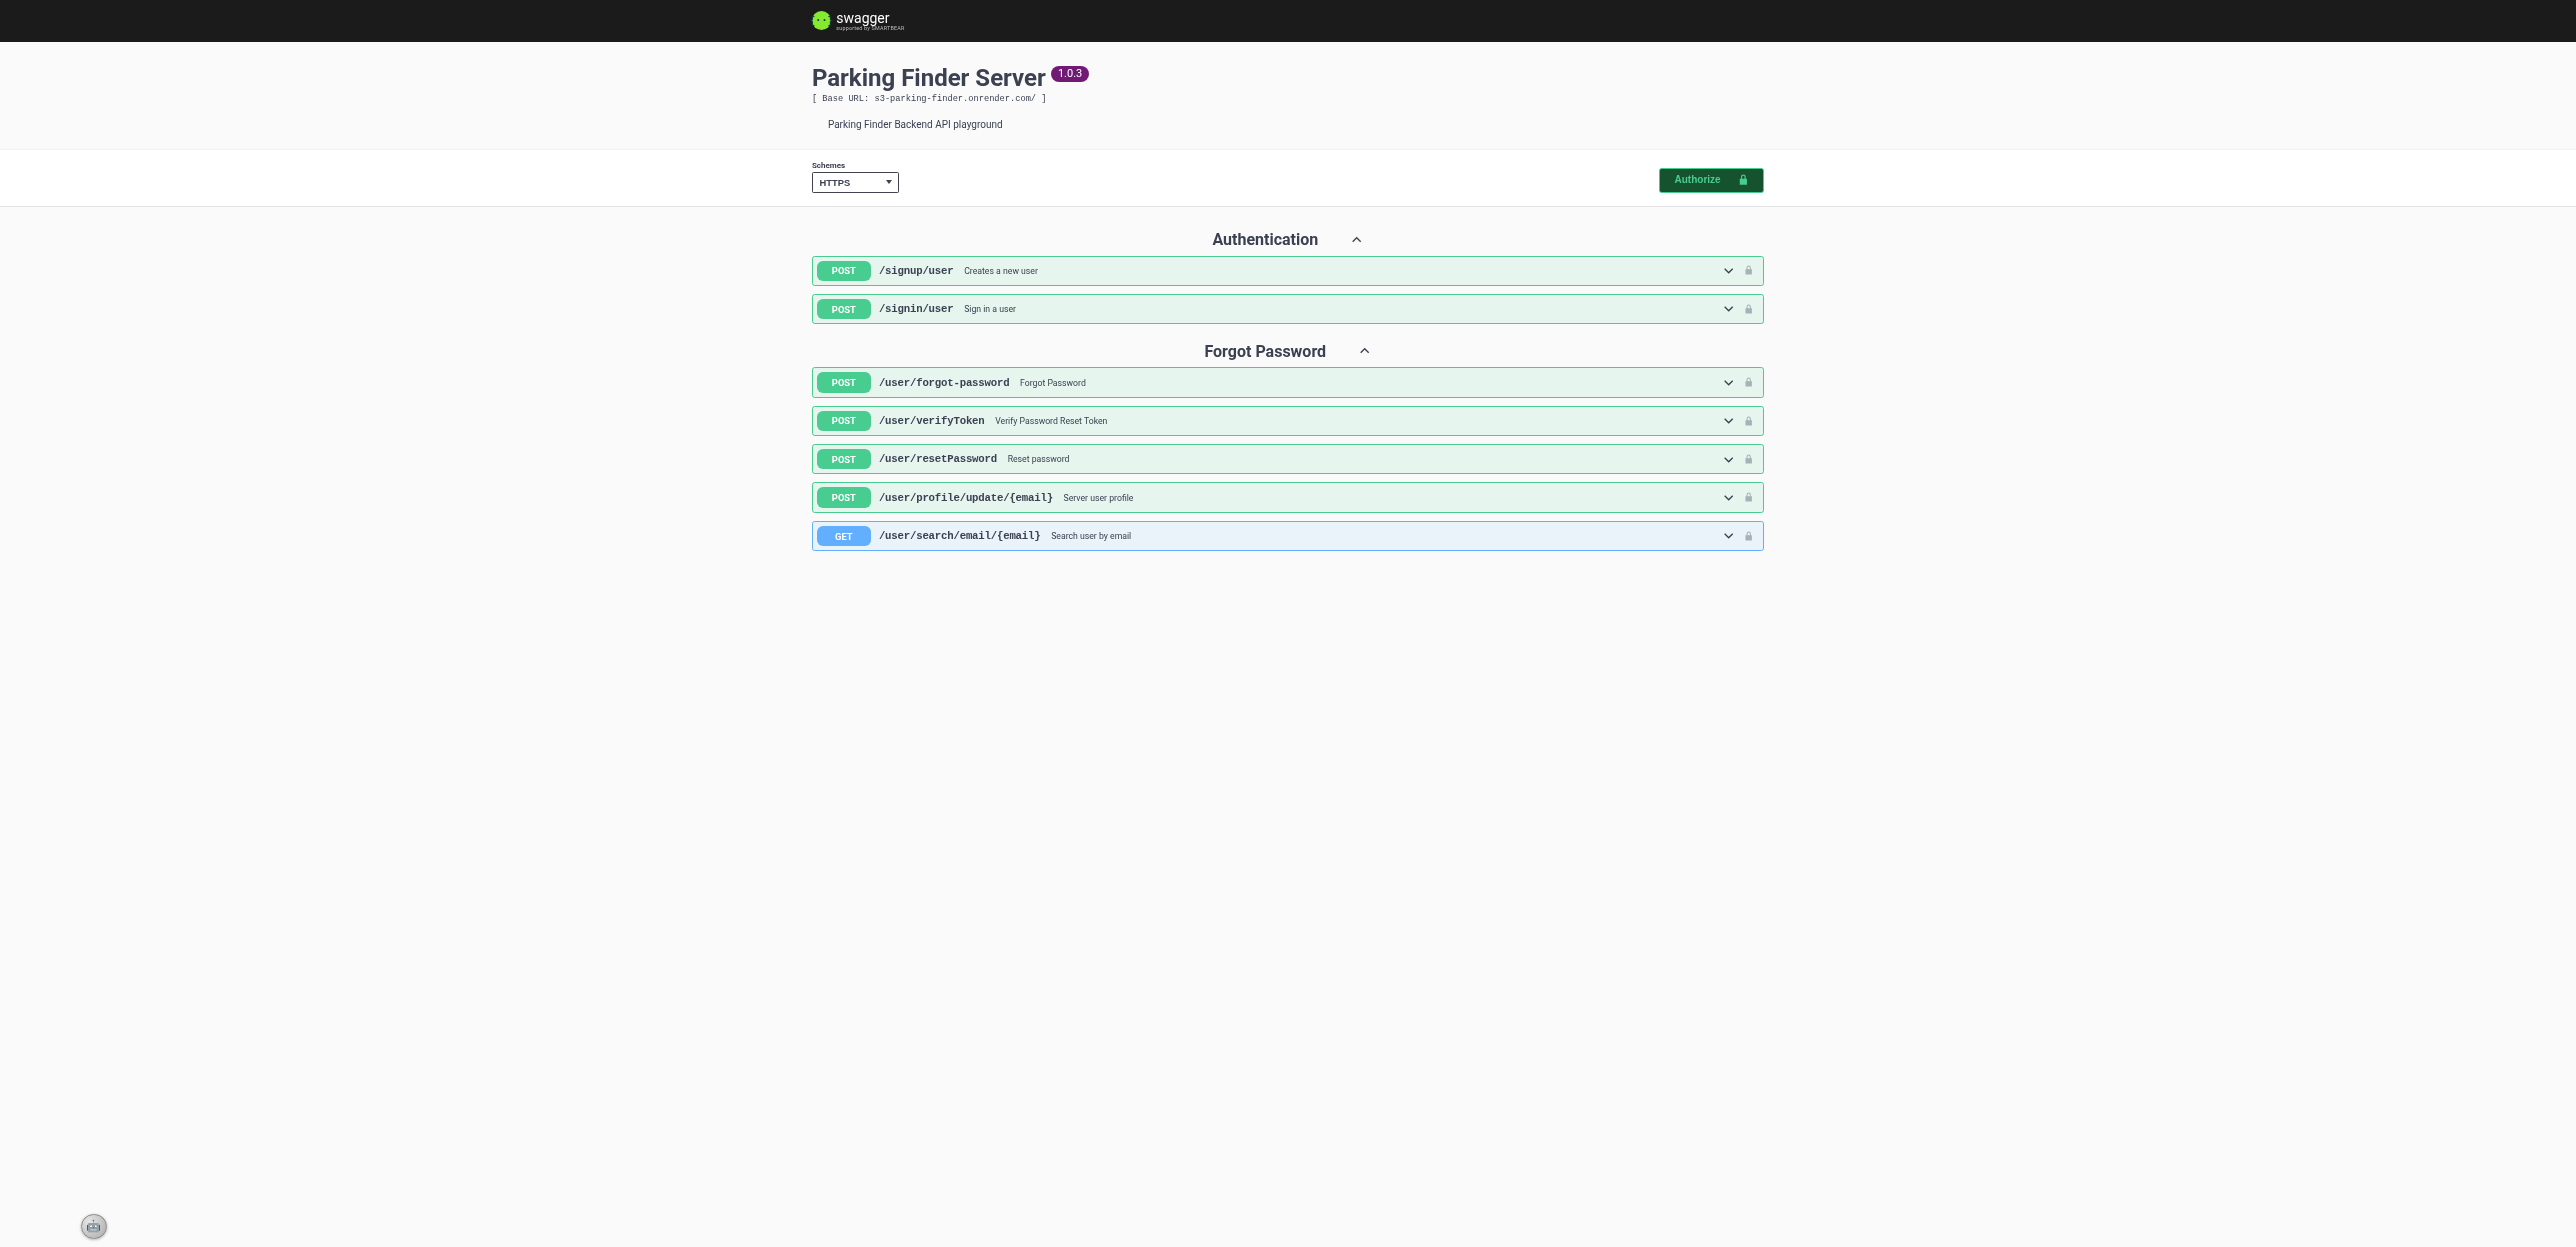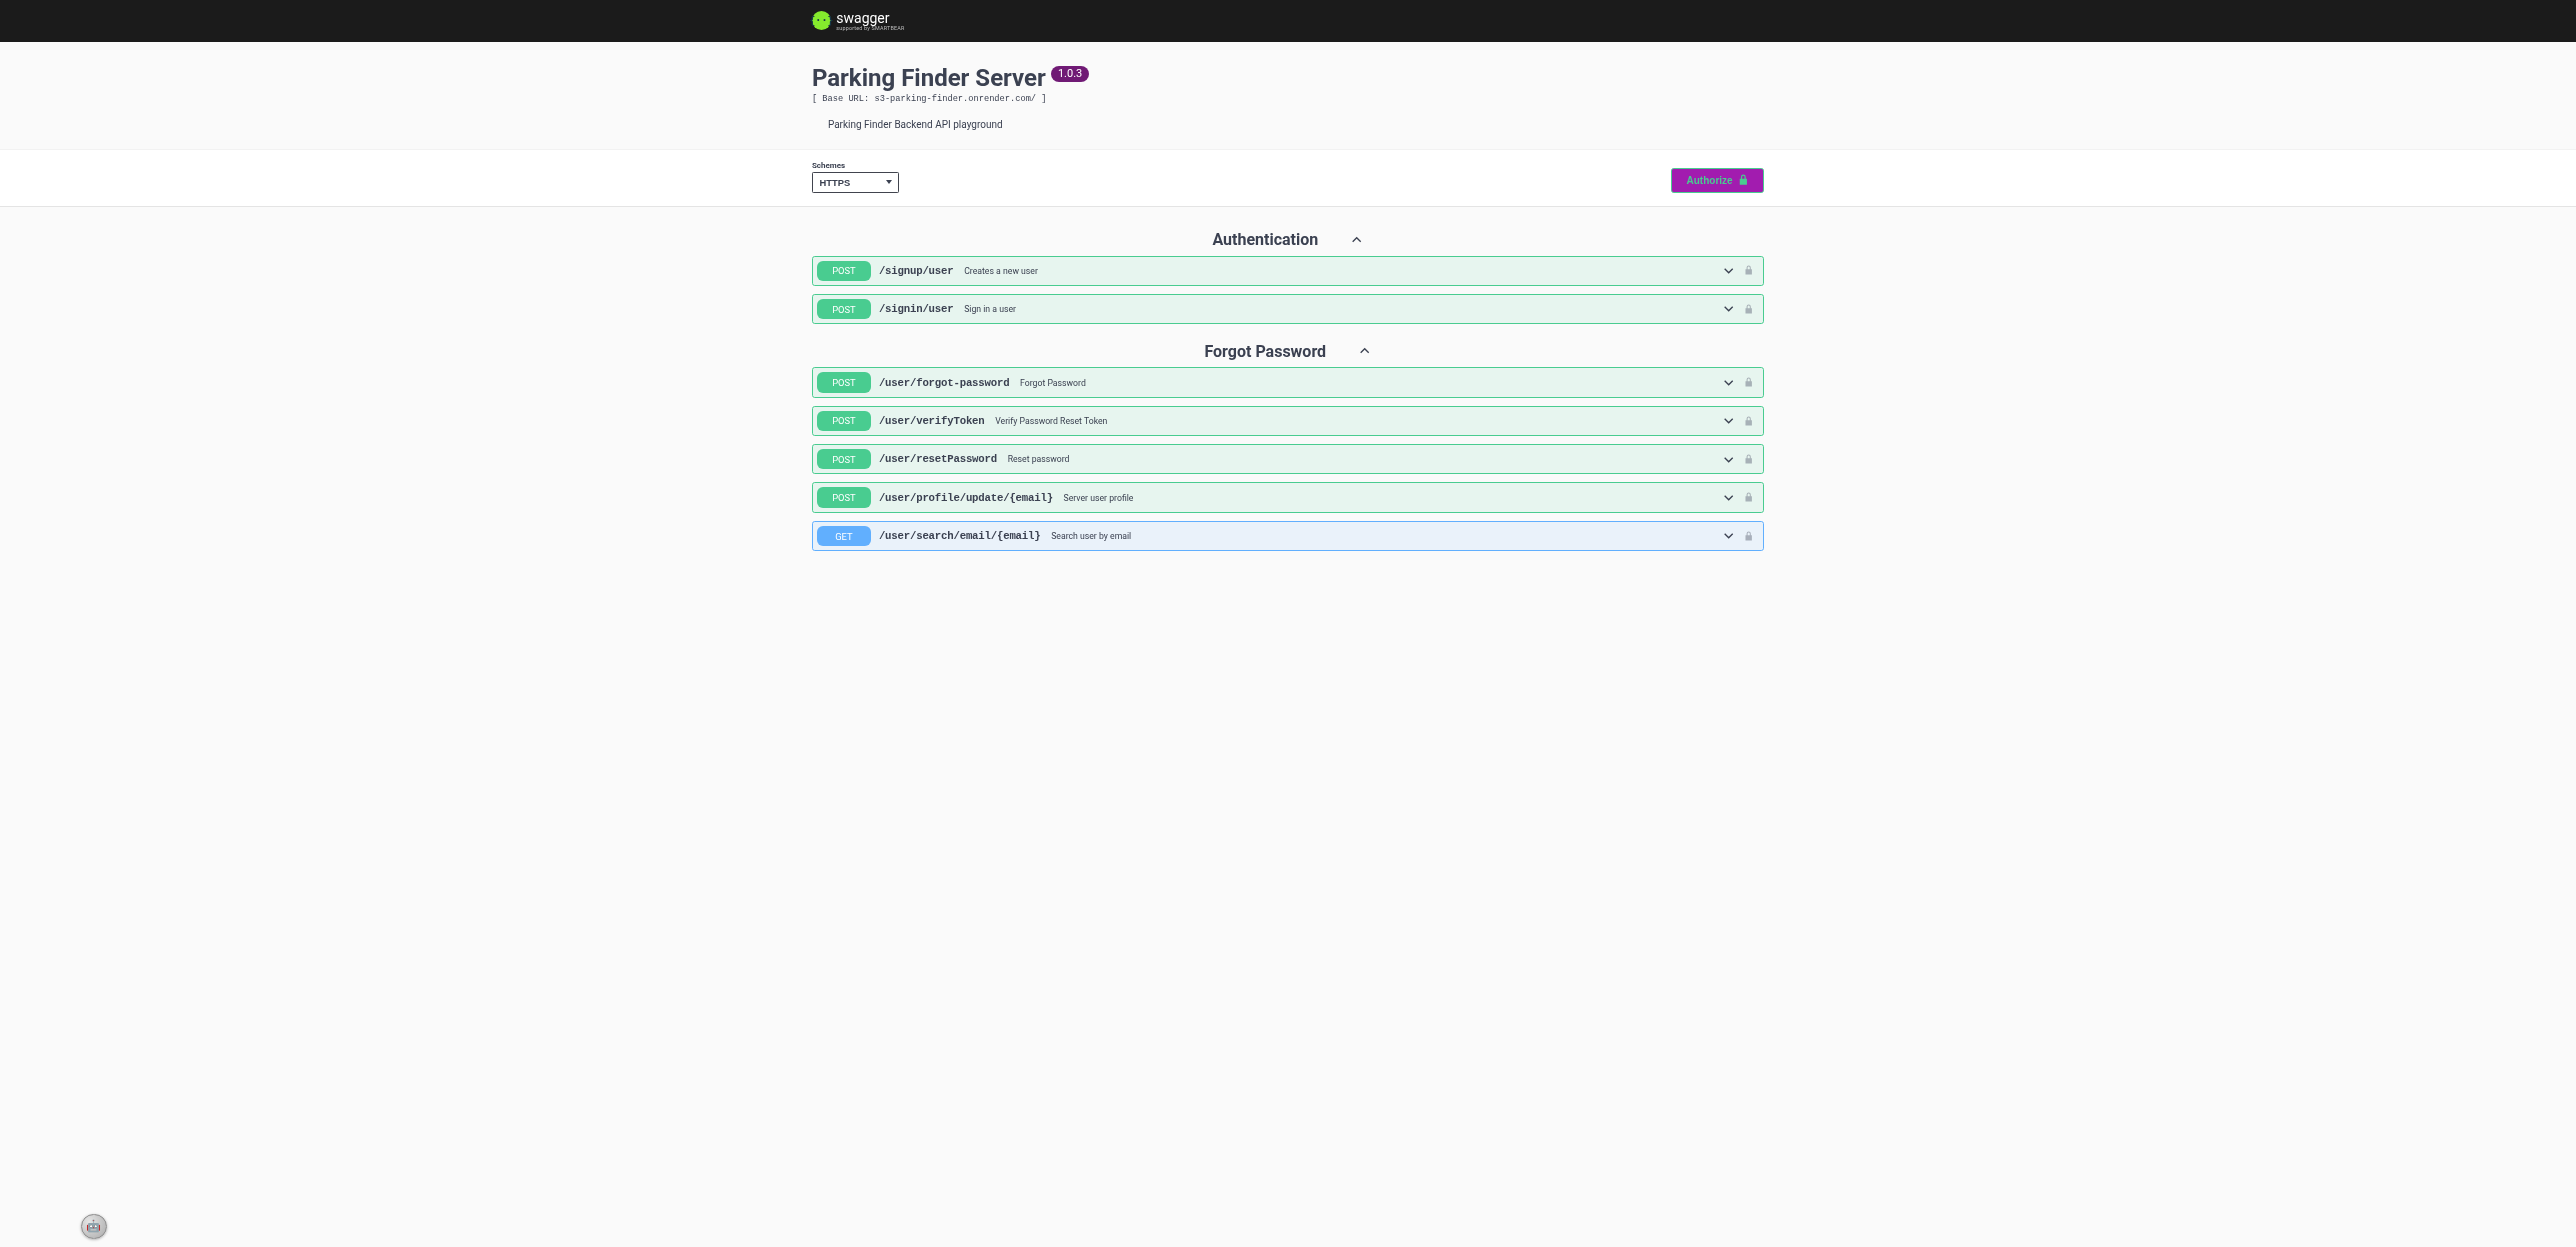--- a/index.html
+++ b/index.html
@@ -118,29 +118,29 @@
   right: 6.7px; top: 50%;
   width: 0; height: 0;
   border-left: 3.4px solid transparent;
   border-right: 3.4px solid transparent;
   border-top: 4px solid #3b4151;
   transform: translateY(-50%);
   pointer-events: none;
 }
 .authorize-btn {
   border: 1.3px solid #49cc90;
-  background: #a21caf;
+  background: #14532d;
   color: #49cc90;
   font-size: 10px;
   font-weight: 700;
   padding: 5.4px 14.8px;
   border-radius: 2.7px;
   display: flex;
-  align-items: center;
-  gap: 5px;
+  align-items: flex-start;
+  gap: 17px;
   cursor: pointer;
 }
 .authorize-btn svg { flex-shrink: 0; }
 
 .ops-section { padding: 13.4px 0 27px; }
 .tag-header {
   display: flex;
   justify-content: center;
   align-items: center;
   padding: 9.4px 0 6.7px;
@@ -169,21 +169,21 @@
 .opblock-post {
   background: rgba(73,204,144,0.1);
   border: 0.7px solid #49cc90;
 }
 .opblock-get {
   background: rgba(97,175,254,0.1);
   border: 0.7px solid #61affe;
 }
 .method-badge {
   color: #fff;
-  font-weight: 400;
+  font-weight: 700;
   font-size: 9.4px;
   text-align: center;
   padding: 4.7px 0;
   border-radius: 6px;
   min-width: 54px;
   flex-shrink: 0;
 }
 .method-post { background: #49cc90; }
 .method-get { background: #61affe; }
 .op-path {

